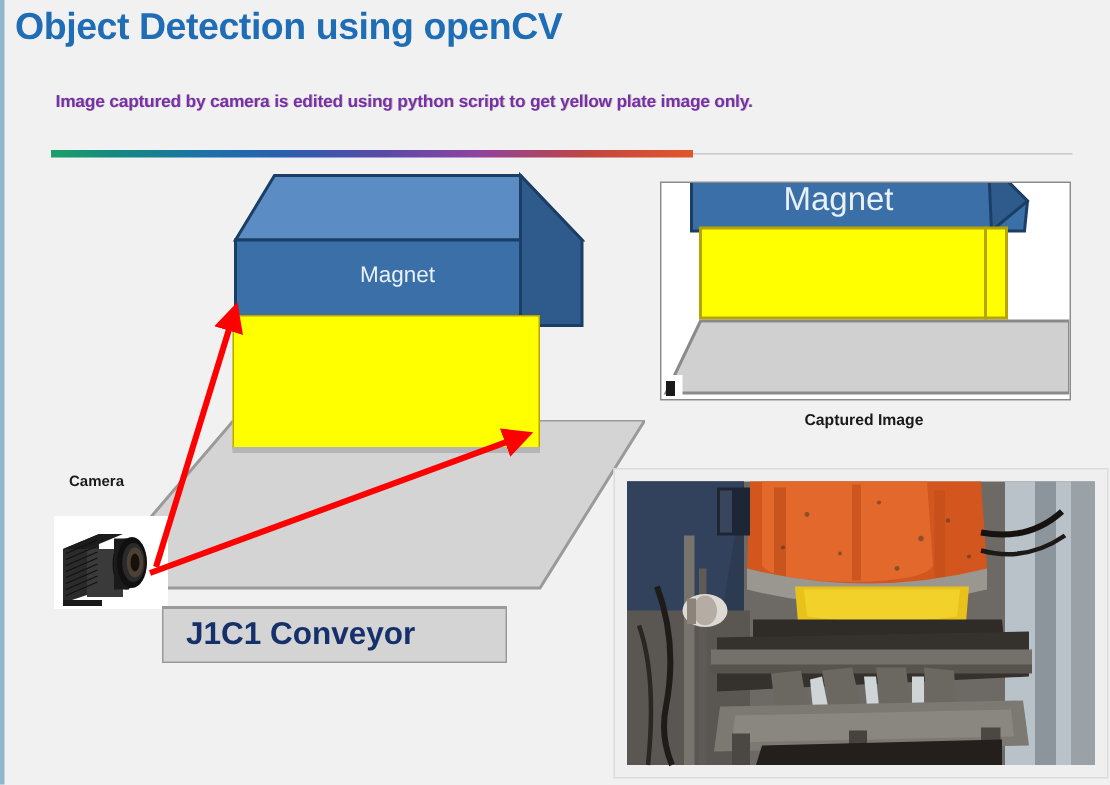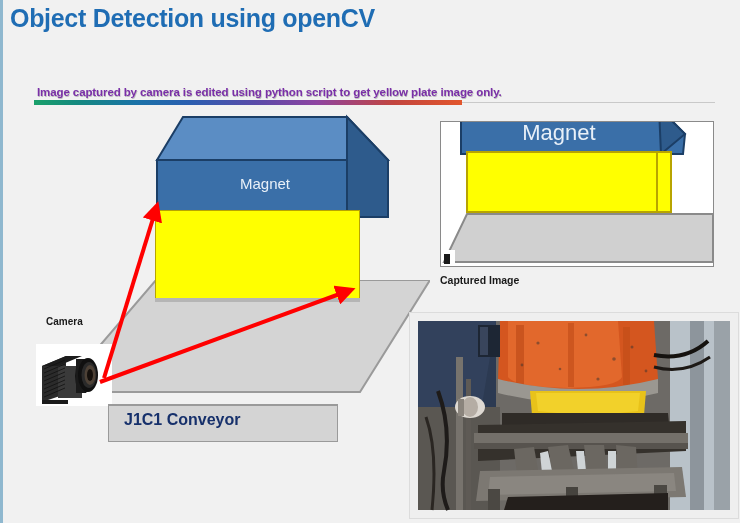--- a/index.html
+++ b/index.html
@@ -29,21 +29,21 @@
   }
   
   .sub{
     position:absolute;left:37px;
     font-size:11.5px;font-weight:bold;
     color:#7a2fa8;
     white-space:nowrap;
     text-shadow:0.6px 0.6px 0 rgba(150,150,150,0.55);
     letter-spacing:-0.1px;
   }
-  .sub-1{top:62px;margin-top:24px;}
+  .sub-1{top:62px;}
   .sub-2{top:84px;}
   .rule-grad{
     position:absolute;left:34px;top:100px;width:428px;height:5px;
     background:linear-gradient(to right,
       #1aa06a 0%, #14897f 10%, #1b72a8 24%,
       #2a5fb0 36%, #5a4aa8 52%, #8d43a0 66%,
       #c2453f 84%, #e2562c 100%);
   }
   .rule-thin{
     position:absolute;left:462px;top:102px;width:253px;height:1px;
@@ -85,33 +85,33 @@
     background:#ffffff;
   }
 
   
   .conveyor-band{
     position:absolute;left:108px;top:404px;width:228px;height:35px;
     background:#d4d4d4;border:1px solid #9a9a9a;border-top:2px solid #9a9a9a;
   }
   .conveyor-text{
     position:absolute;left:124px;top:411px;
-    font-size:16px;font-weight:bold;color:#16306b;
+    font-size:21px;font-weight:bold;color:#16306b;
     white-space:nowrap;
   }
 
   
   .cap-panel{
     position:absolute;left:440px;top:121px;width:272px;height:144px;
     background:#ffffff;border:1px solid #8a8a8a;
     overflow:hidden;
   }
   .cap-caption{
     position:absolute;left:440px;top:274px;width:272px;
-    font-size:10.5px;font-weight:bold;color:#1a1a1a;
+    text-align:center;font-size:10.5px;font-weight:bold;color:#1a1a1a;
   }
 
   
   .photo{
     position:absolute;left:409px;top:312px;width:328px;height:205px;
     background:#efefef;border:1px solid #dcdcdc;
     overflow:hidden;
   }
 </style>
 </head>

